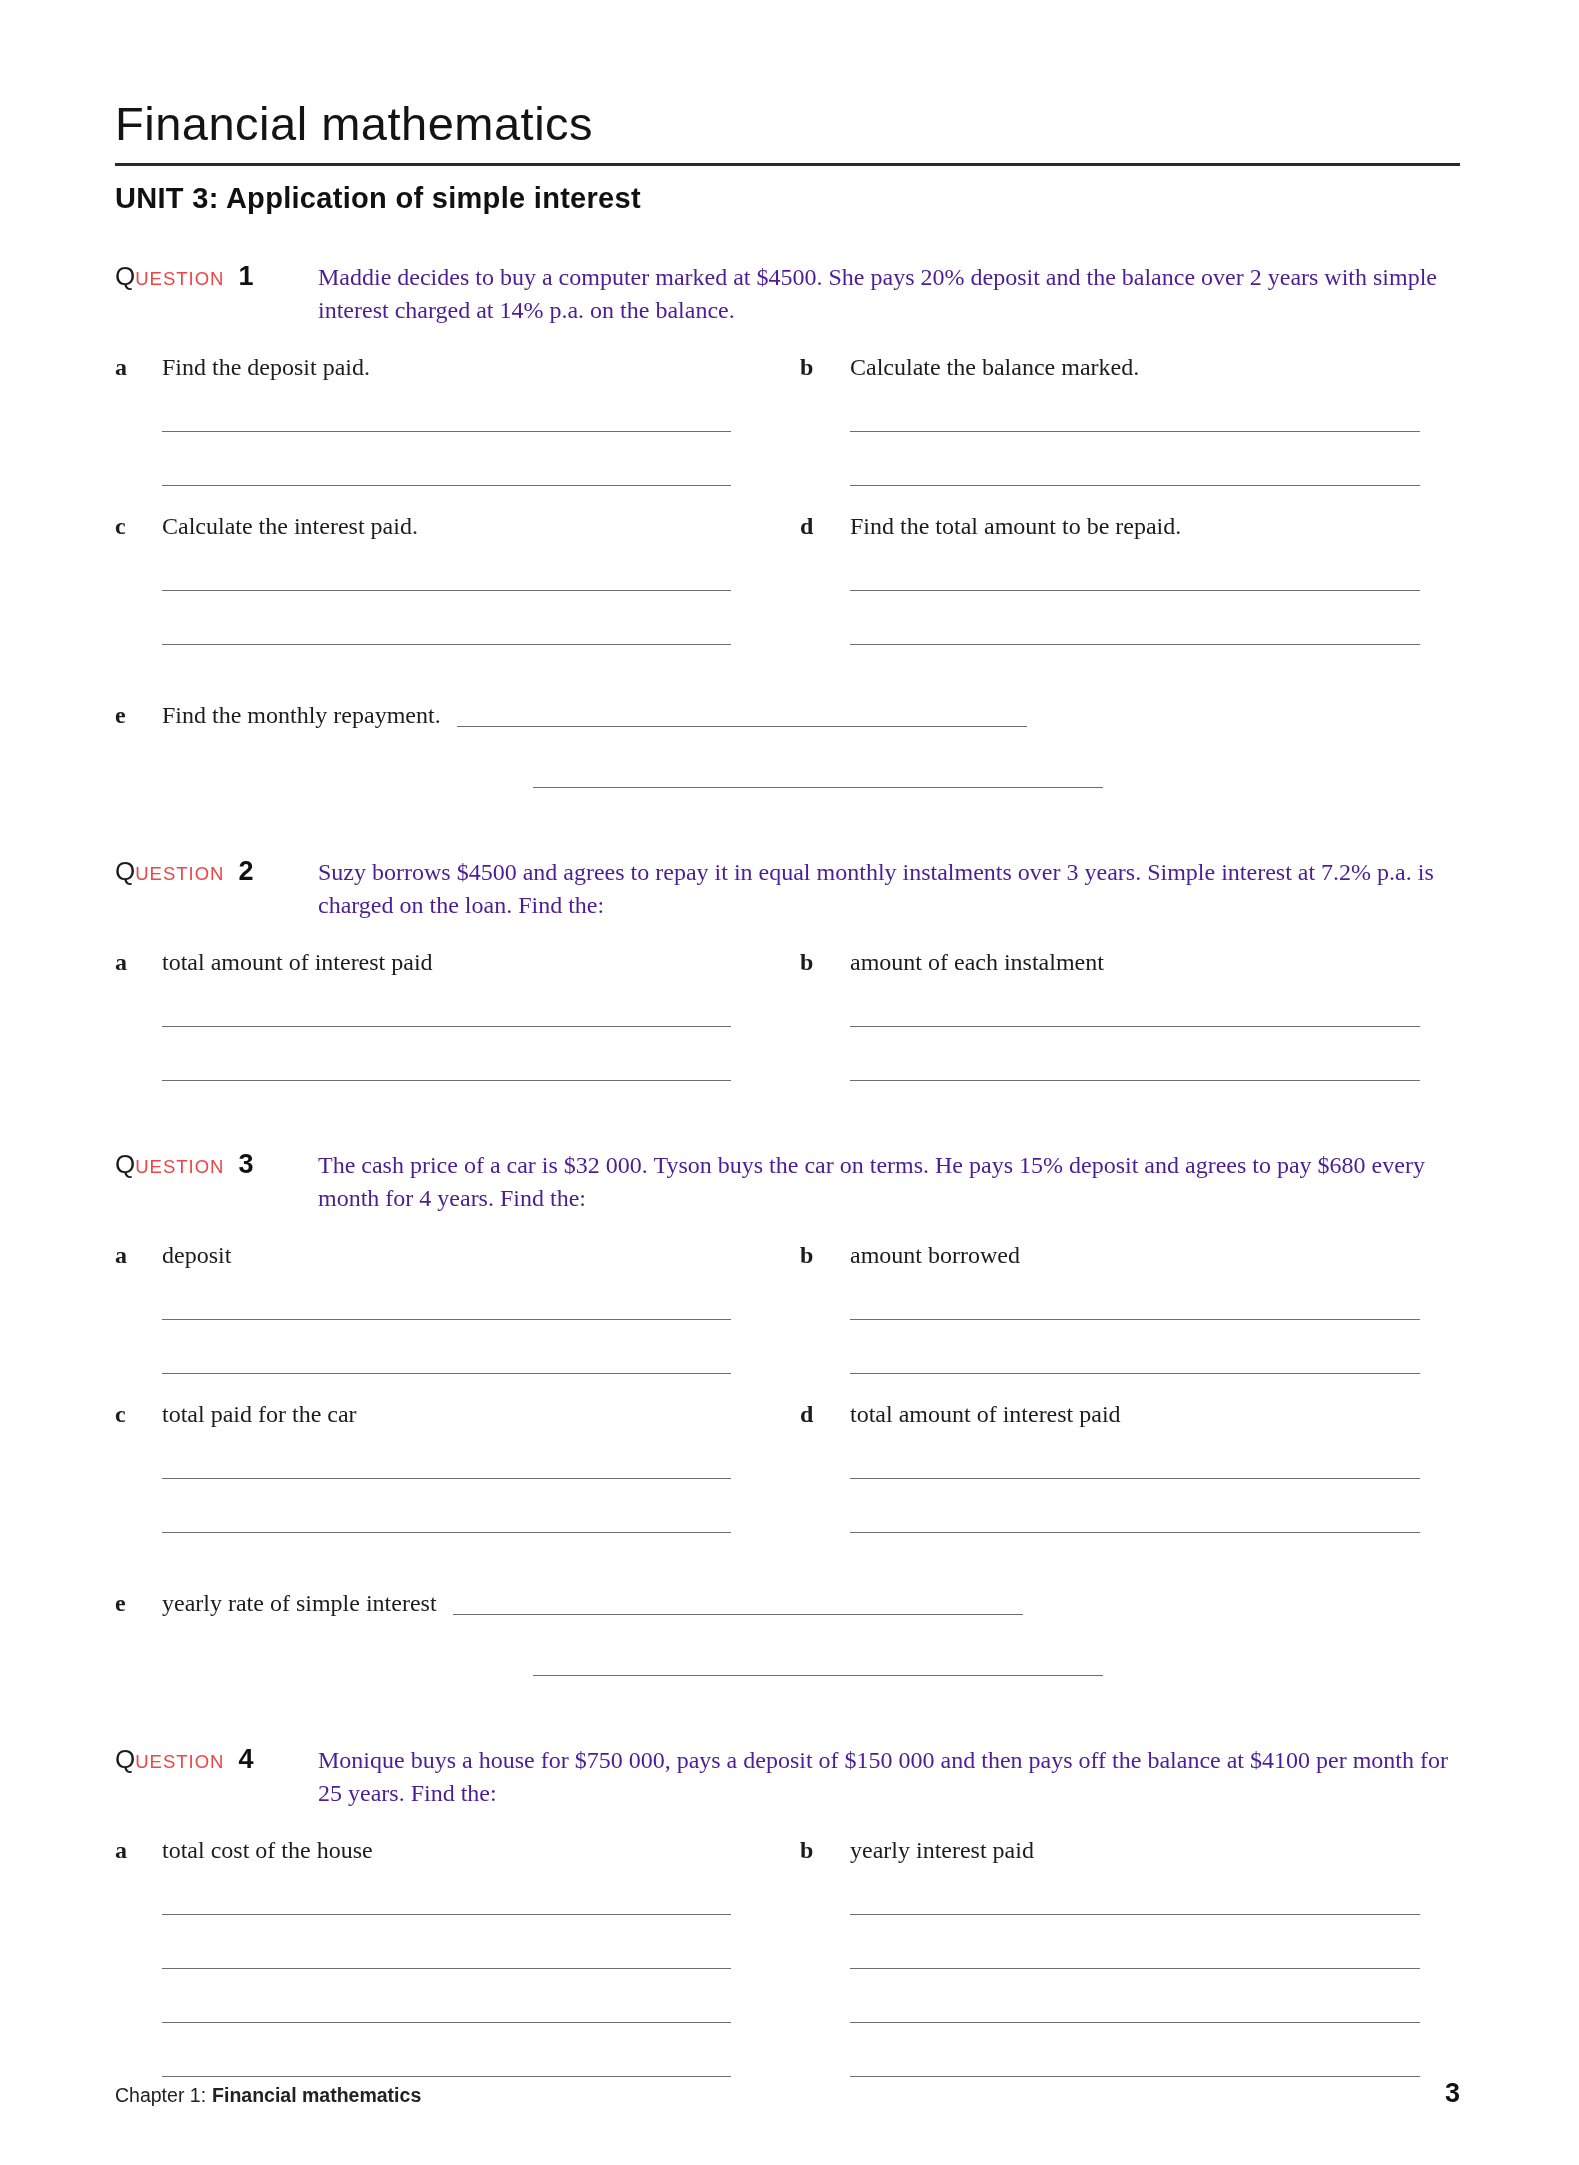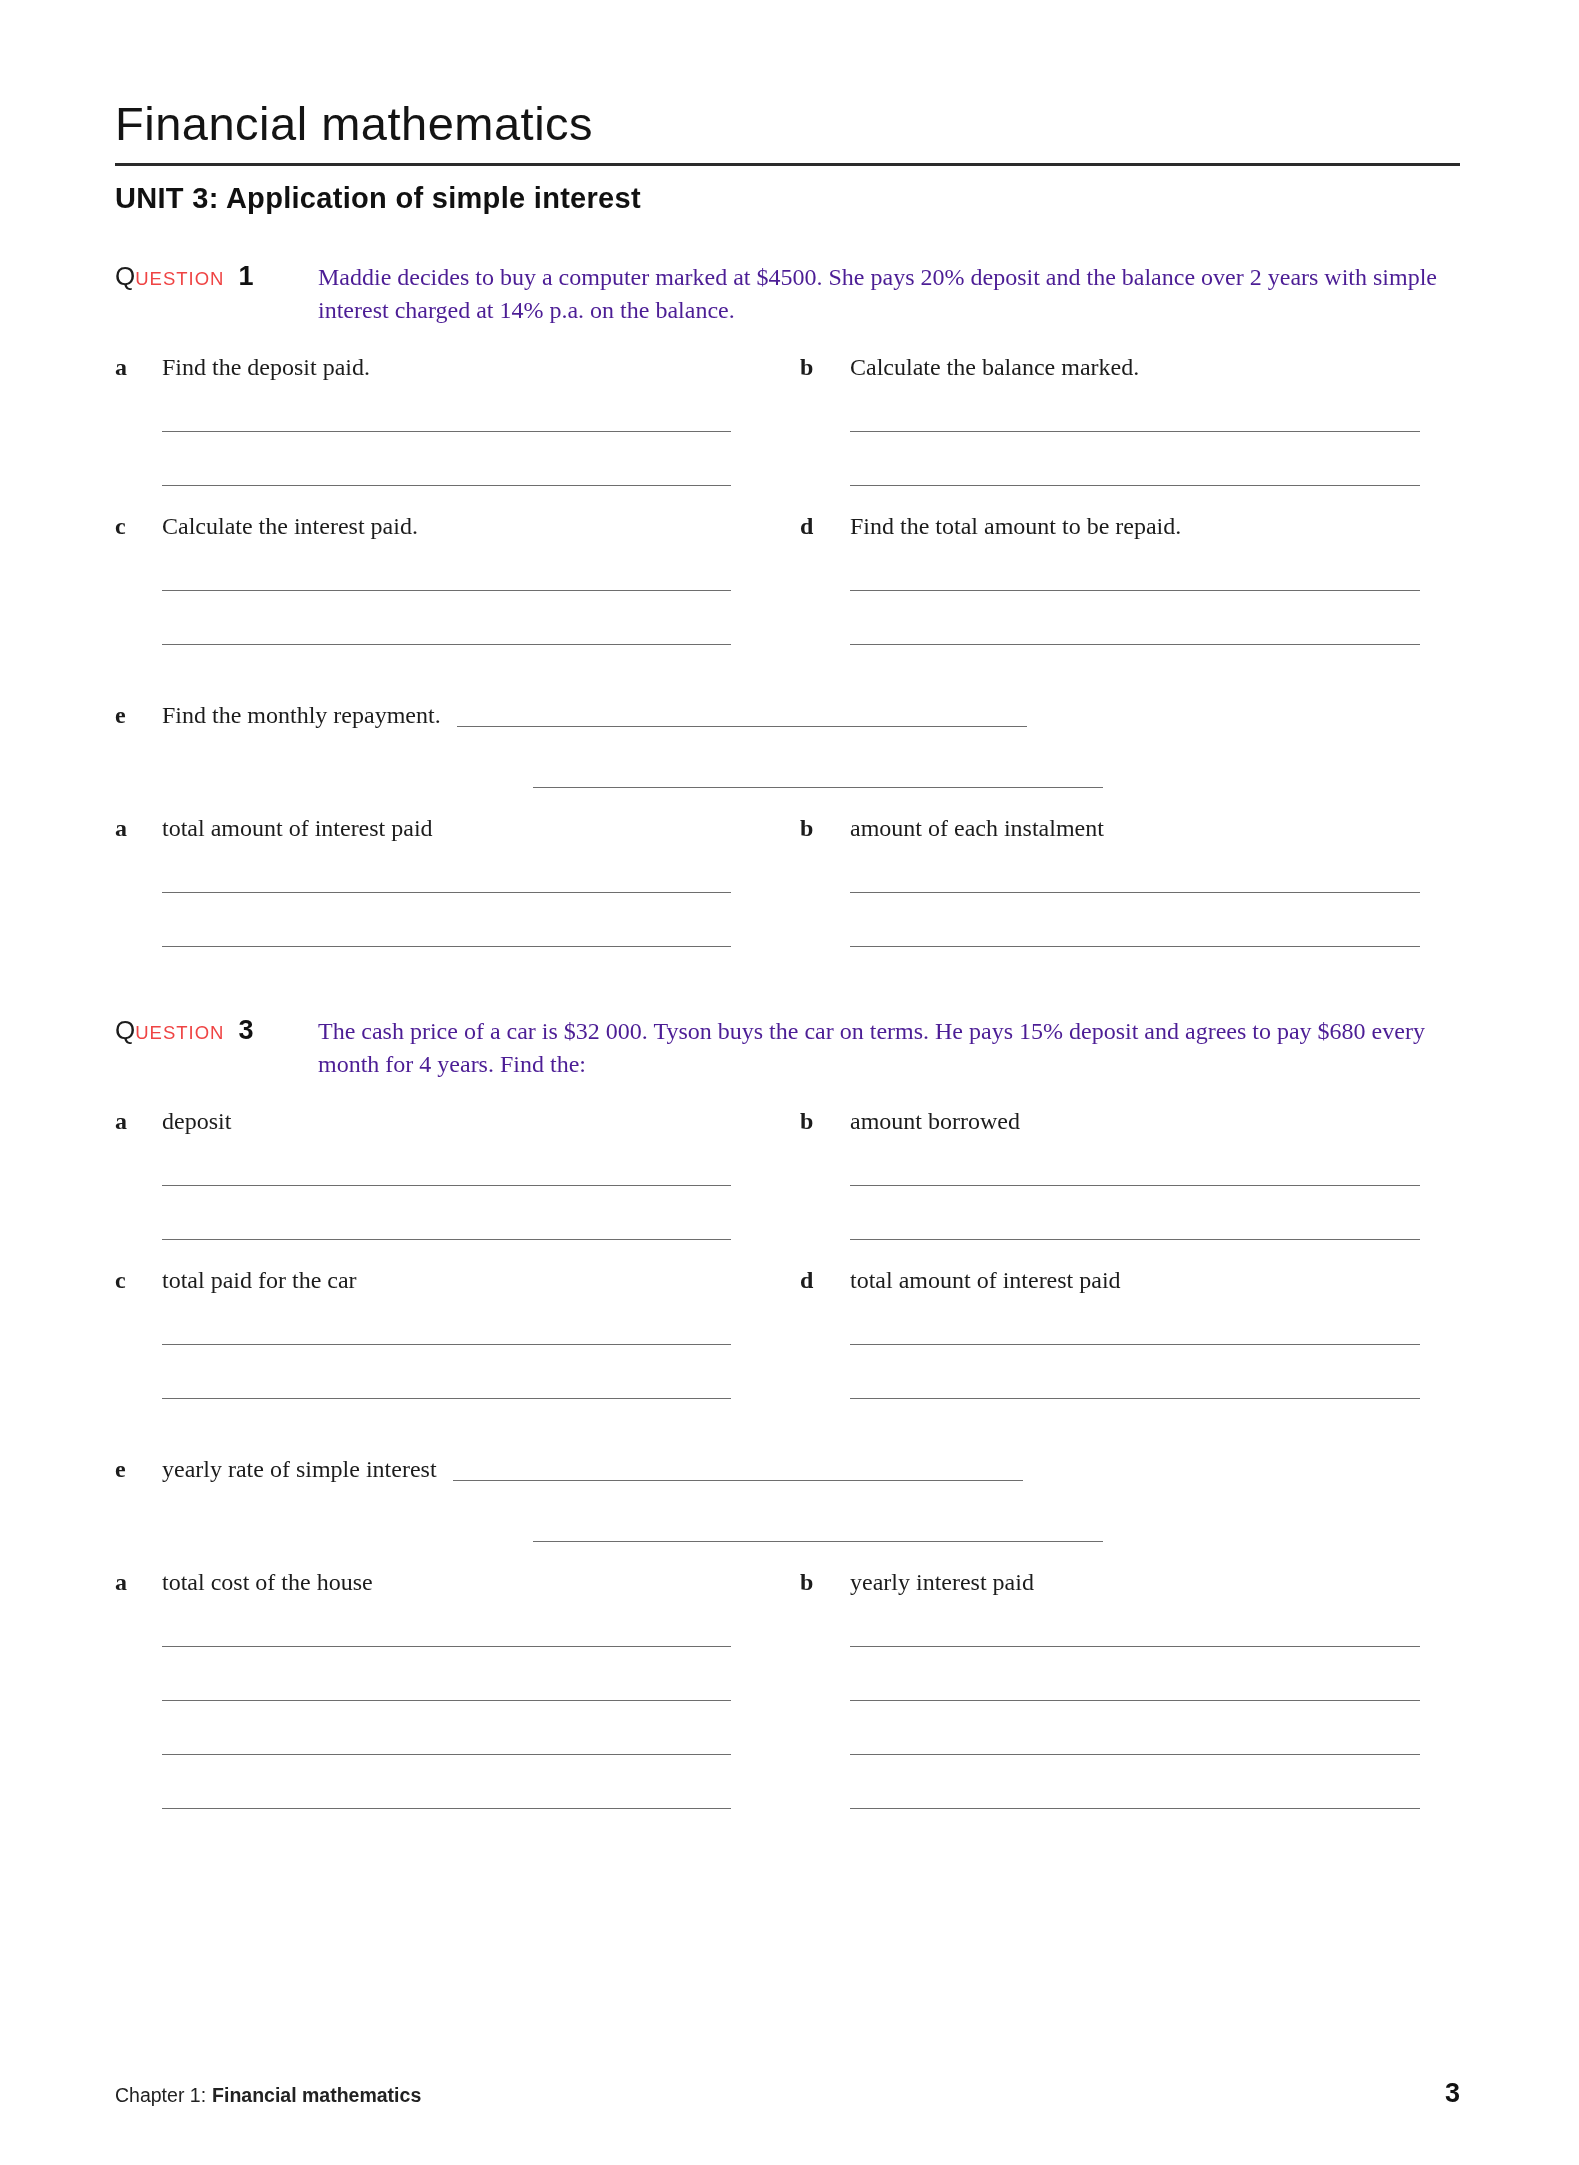--- a/index.html
+++ b/index.html
@@ -109,20 +109,26 @@
     </div>
     <div class="e-row">
       <span class="p-letter">e</span>
       <span class="p-text">Find the monthly repayment.</span>
       <span class="e-inline-line"></span>
     </div>
     <div class="e-line2"></div>
   </section>
 
   <section class="question">
+    <div class="q-head q-gap">
+      <div class="q-label">
+        <span class="q-initial">Q</span><span class="q-rest">UESTION</span><span class="q-num">2</span>
+      </div>
+      <p class="q-text">Suzy borrows $4500 and agrees to repay it in equal monthly instalments over 3 years. Simple interest at 7.2% p.a. is charged on the loan. Find the:</p>
+    </div>
     <div class="parts">
       <div class="part-l">
         <div class="p-label">
           <span class="p-letter">a</span>
           <span class="p-text">total amount of interest paid</span>
         </div>
         <div class="aline first"></div>
         <div class="aline"></div>
       </div>
       <div class="part-r">
@@ -181,20 +187,26 @@
     </div>
     <div class="e-row">
       <span class="p-letter">e</span>
       <span class="p-text">yearly rate of simple interest</span>
       <span class="e-inline-line"></span>
     </div>
     <div class="e-line2"></div>
   </section>
 
   <section class="question">
+    <div class="q-head q-gap">
+      <div class="q-label">
+        <span class="q-initial">Q</span><span class="q-rest">UESTION</span><span class="q-num">4</span>
+      </div>
+      <p class="q-text">Monique buys a house for $750&nbsp;000, pays a deposit of $150&nbsp;000 and then pays off the balance at $4100 per month for 25 years. Find the:</p>
+    </div>
     <div class="parts">
       <div class="part-l">
         <div class="p-label">
           <span class="p-letter">a</span>
           <span class="p-text">total cost of the house</span>
         </div>
         <div class="aline first"></div>
         <div class="aline"></div>
         <div class="aline"></div>
         <div class="aline"></div>

